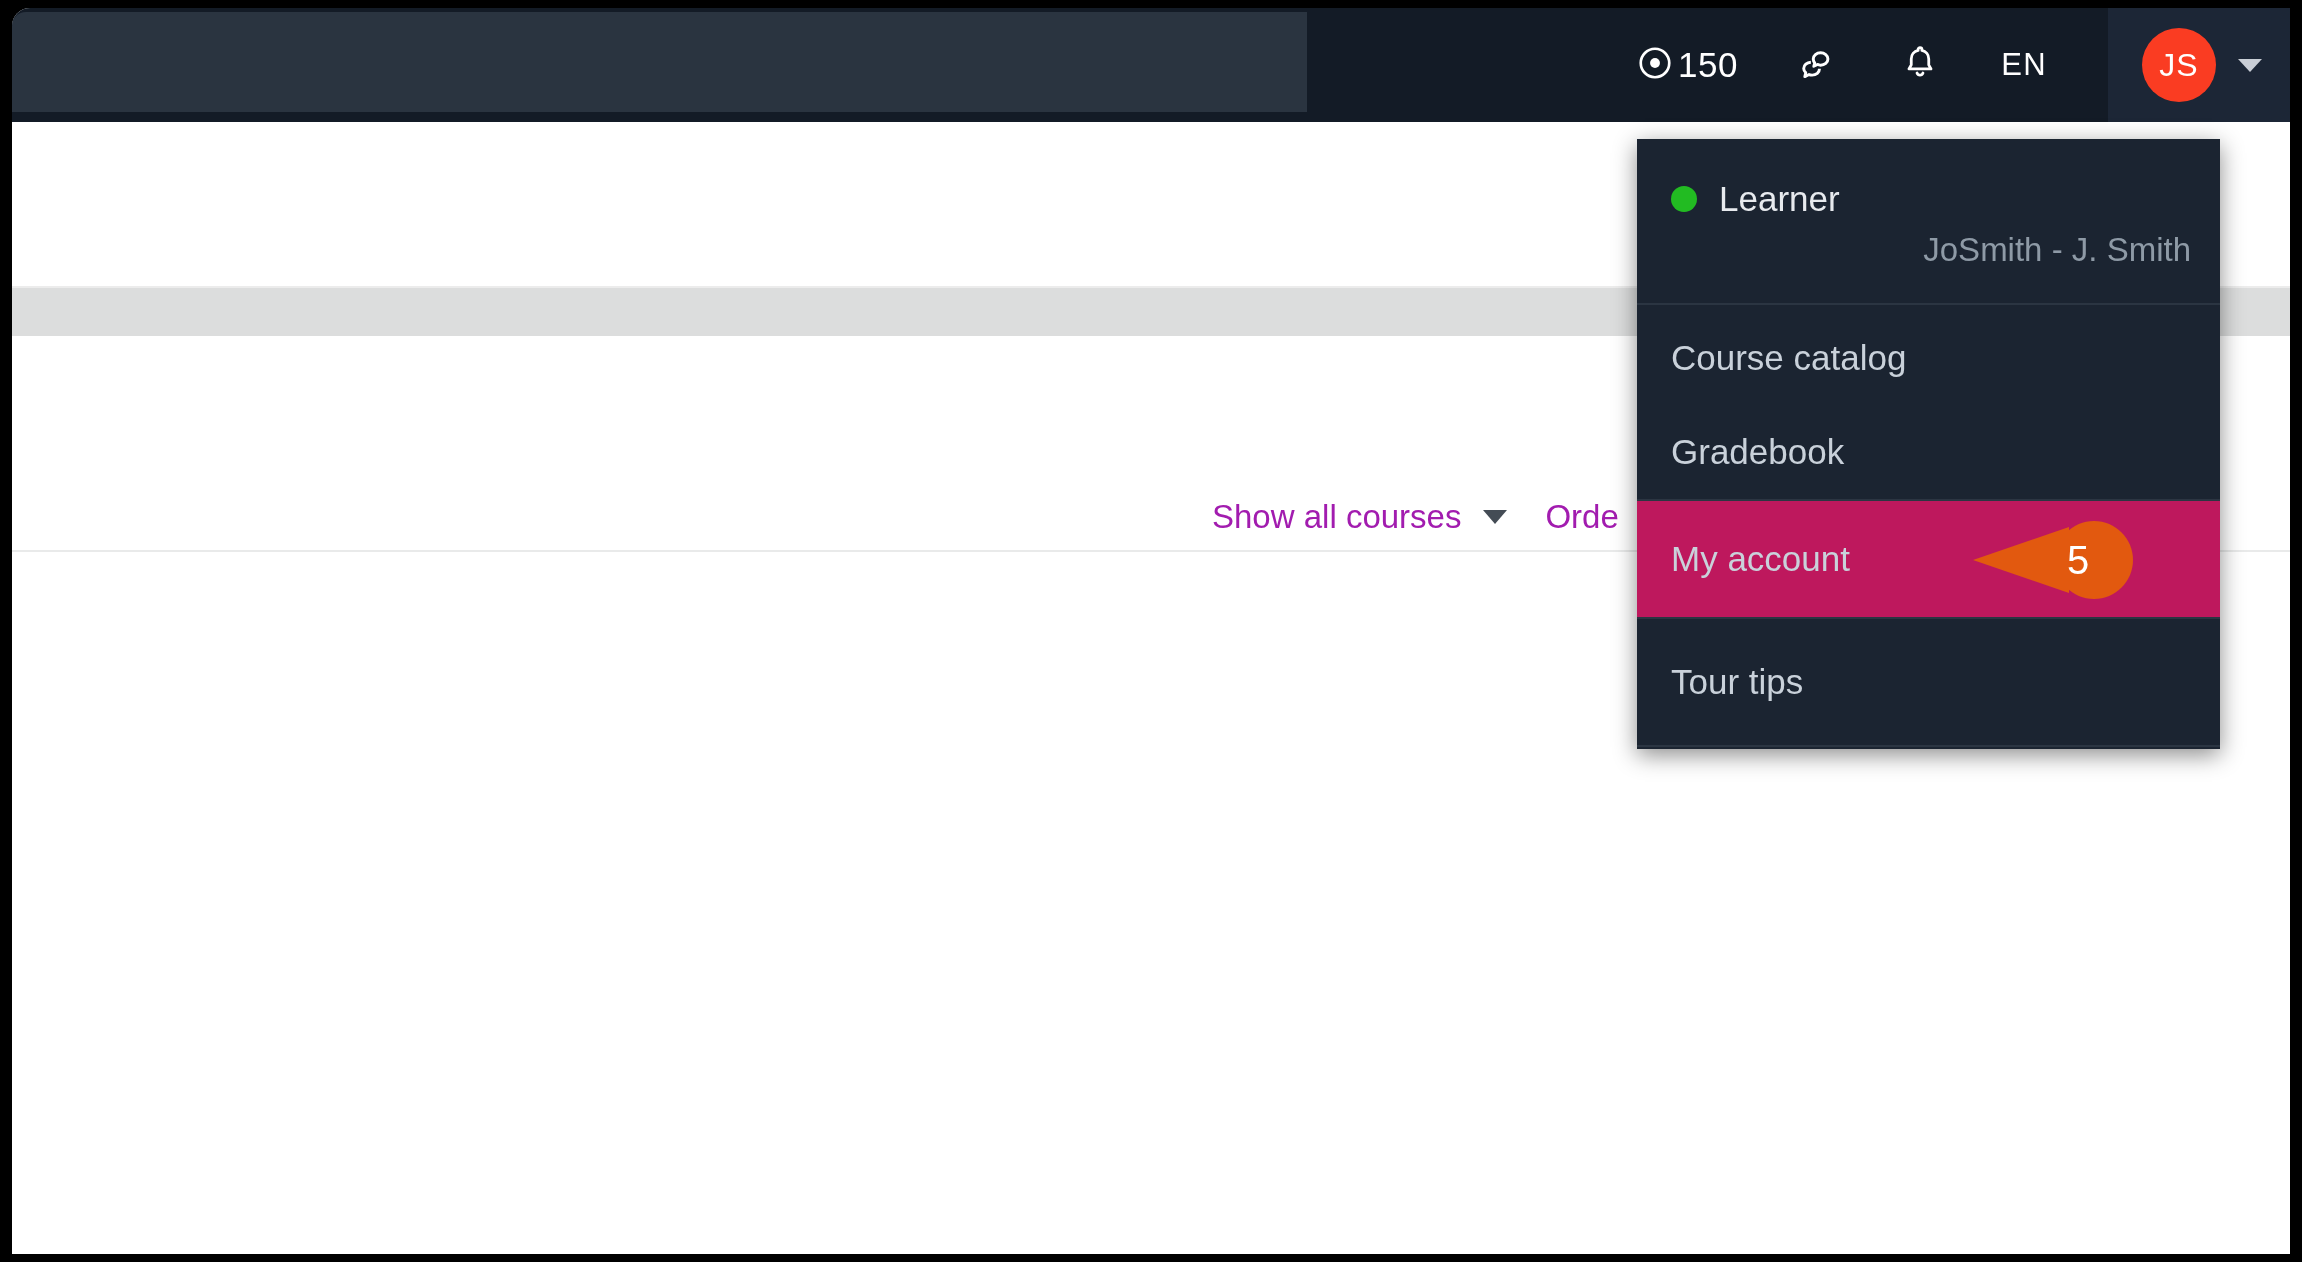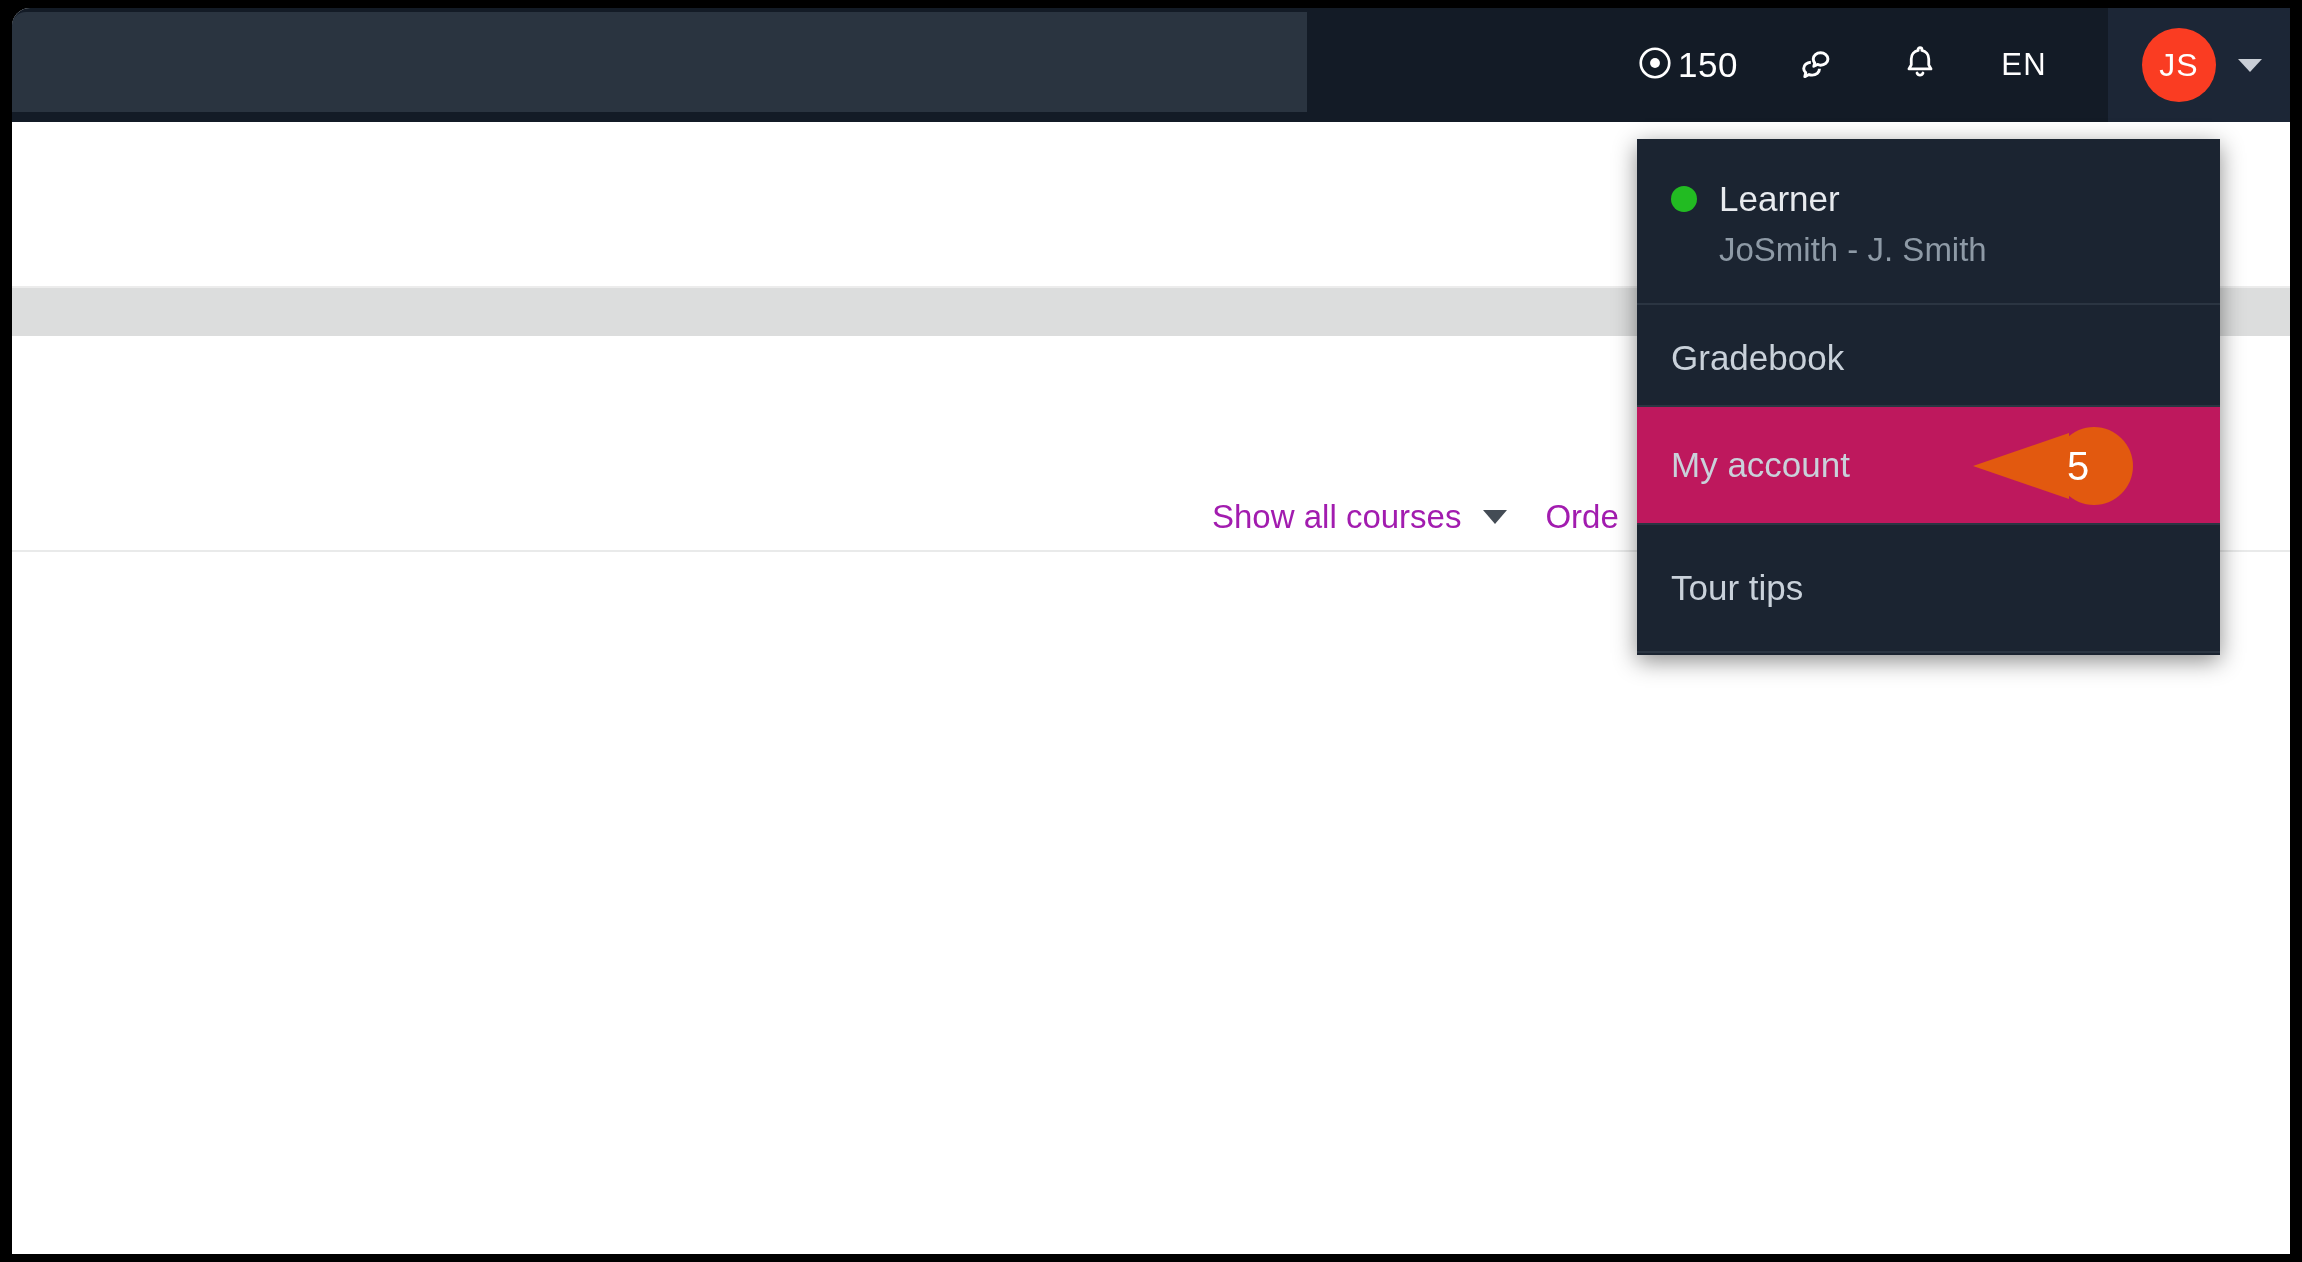--- a/index.html
+++ b/index.html
@@ -205,20 +205,21 @@
   .identity-role {
     font-size: 35px;
     color: #e7eaee;
   }
   .identity-name {
     margin-top: 12px;
     margin-left: 48px;
     font-size: 33px;
     color: #8e9aa6;
     white-space: nowrap;
+    text-align: right;
   }
 
   .menu-divider {
     height: 2px;
     background: #2b3542;
     width: 100%;
   }
 
   .menu-item {
     height: 94px;
@@ -335,20 +336,23 @@
           <span class="status-dot"></span>
           <span class="identity-role">Learner</span>
         </div>
         <div class="identity-name">JoSmith - J. Smith</div>
       </div>
 
       <div class="menu-divider"></div>
 
       <div class="menu-group-top">
         <div class="menu-item">
+          <span class="mi-label">Course catalog</span>
+        </div>
+        <div class="menu-item">
           <span class="mi-label">Gradebook</span>
         </div>
       </div>
 
       <div class="menu-divider"></div>
 
       <div class="menu-item is-active">
         <span class="mi-label">My account</span>
 
         <div class="callout-pin">

